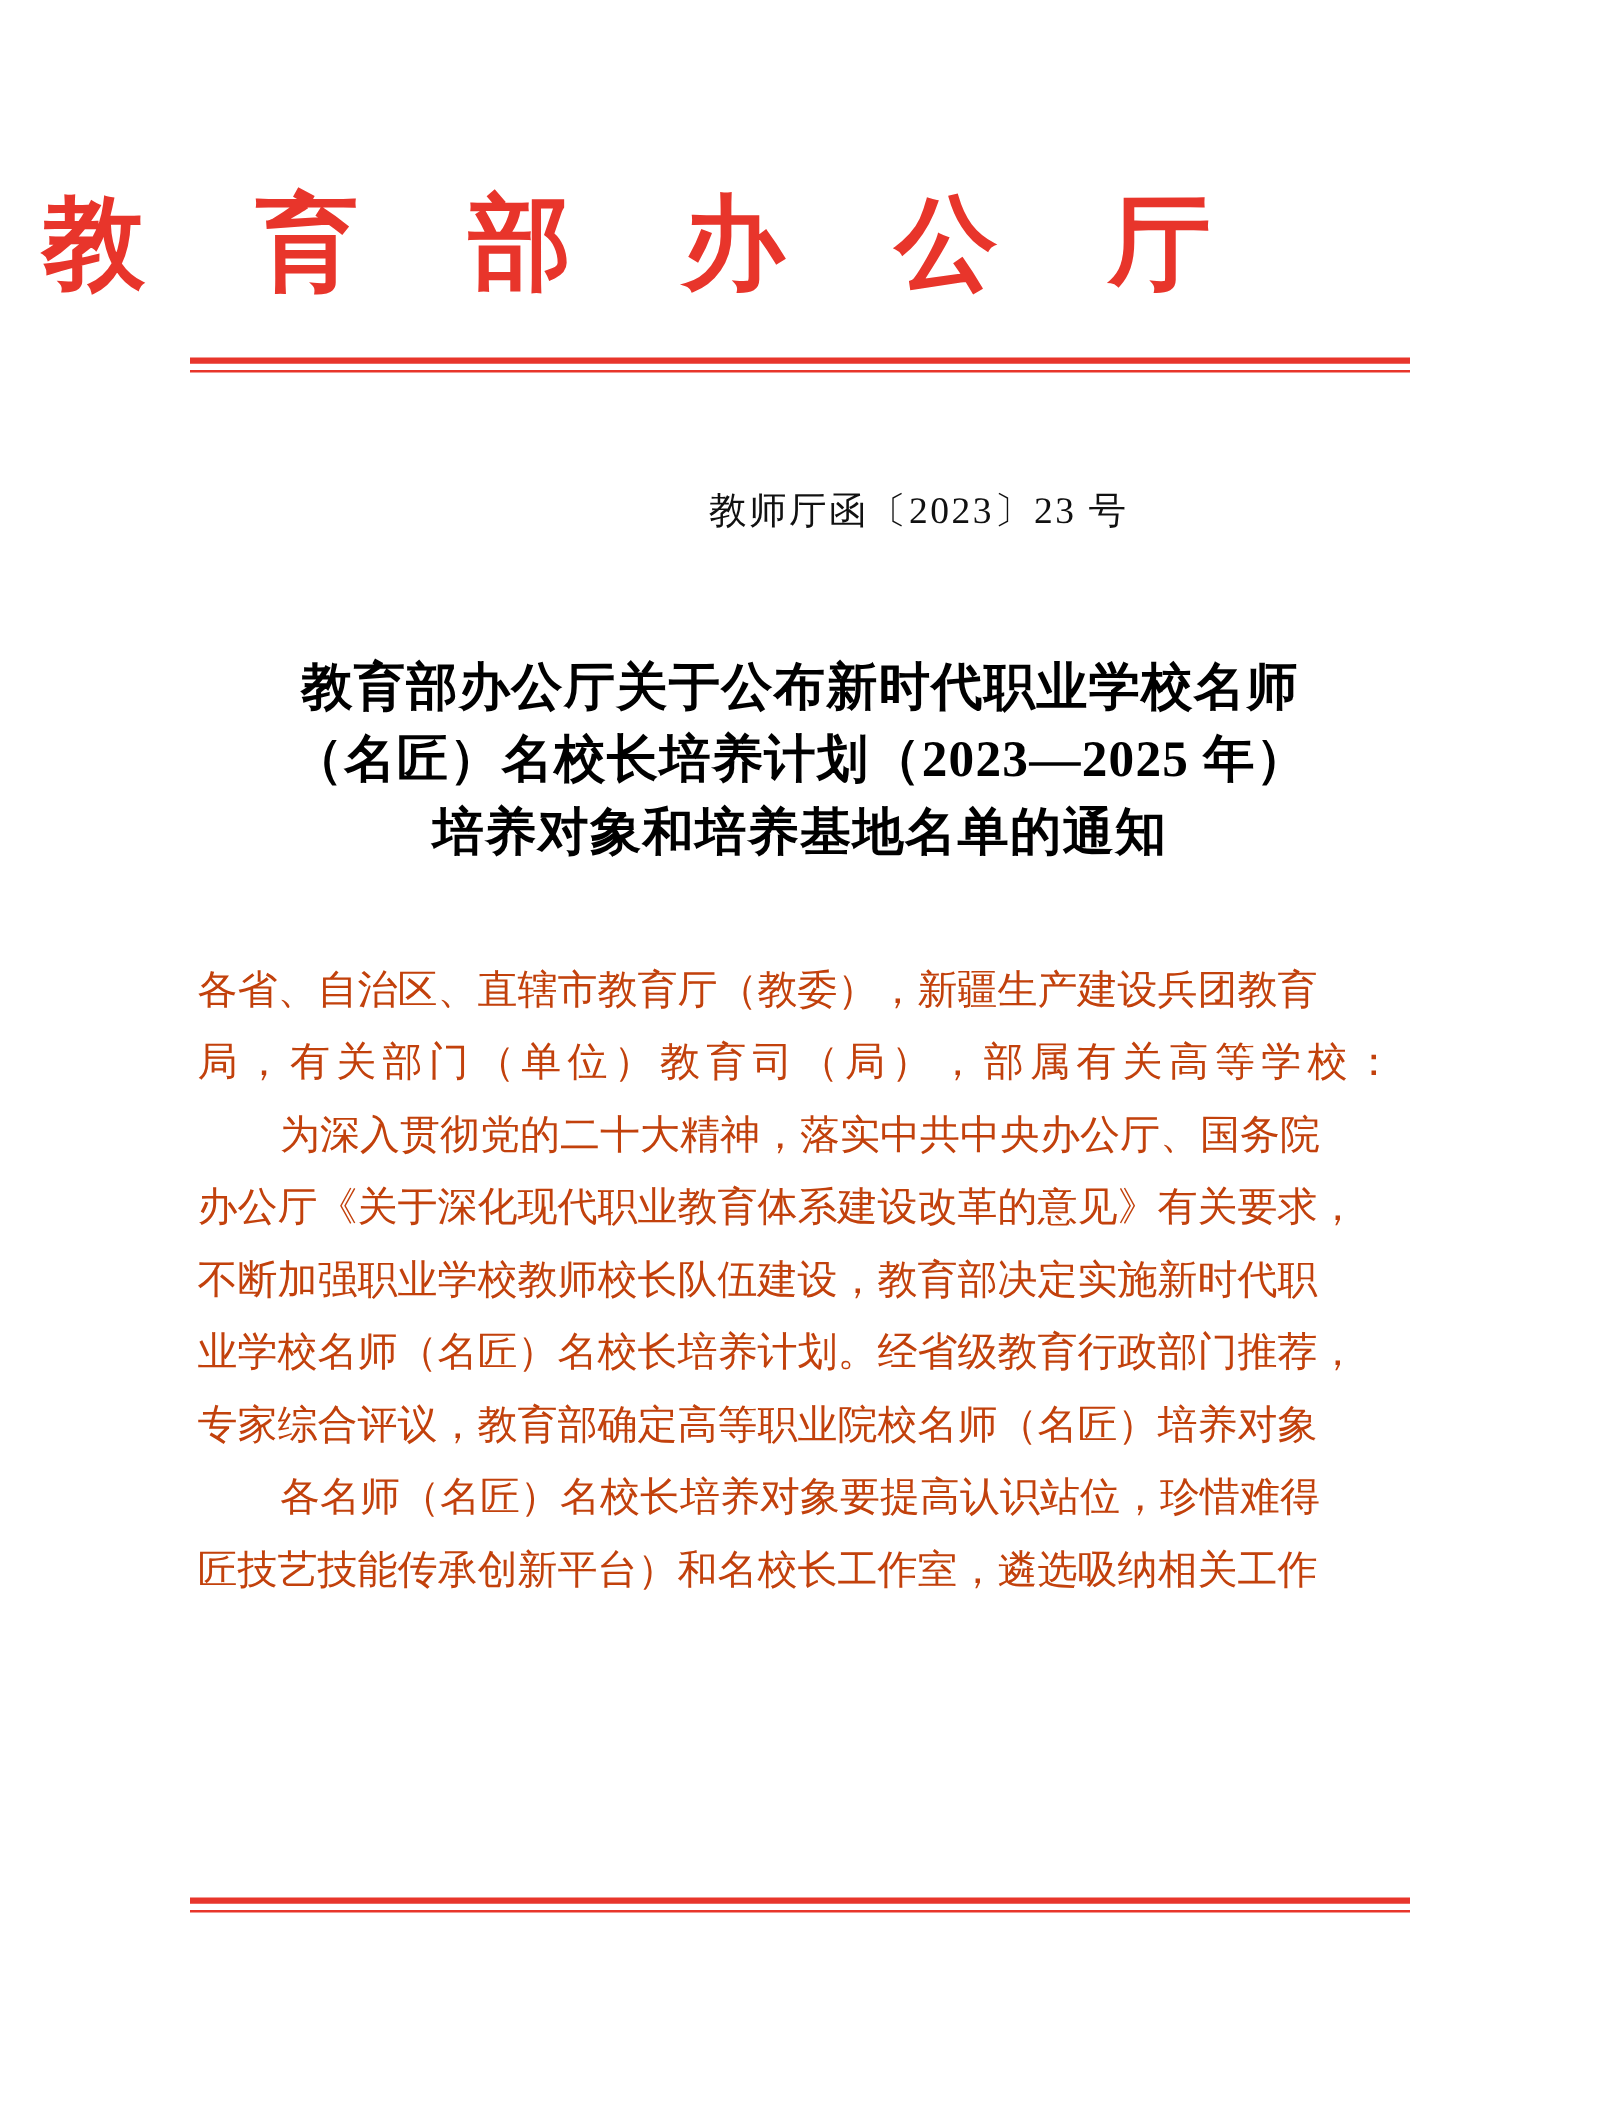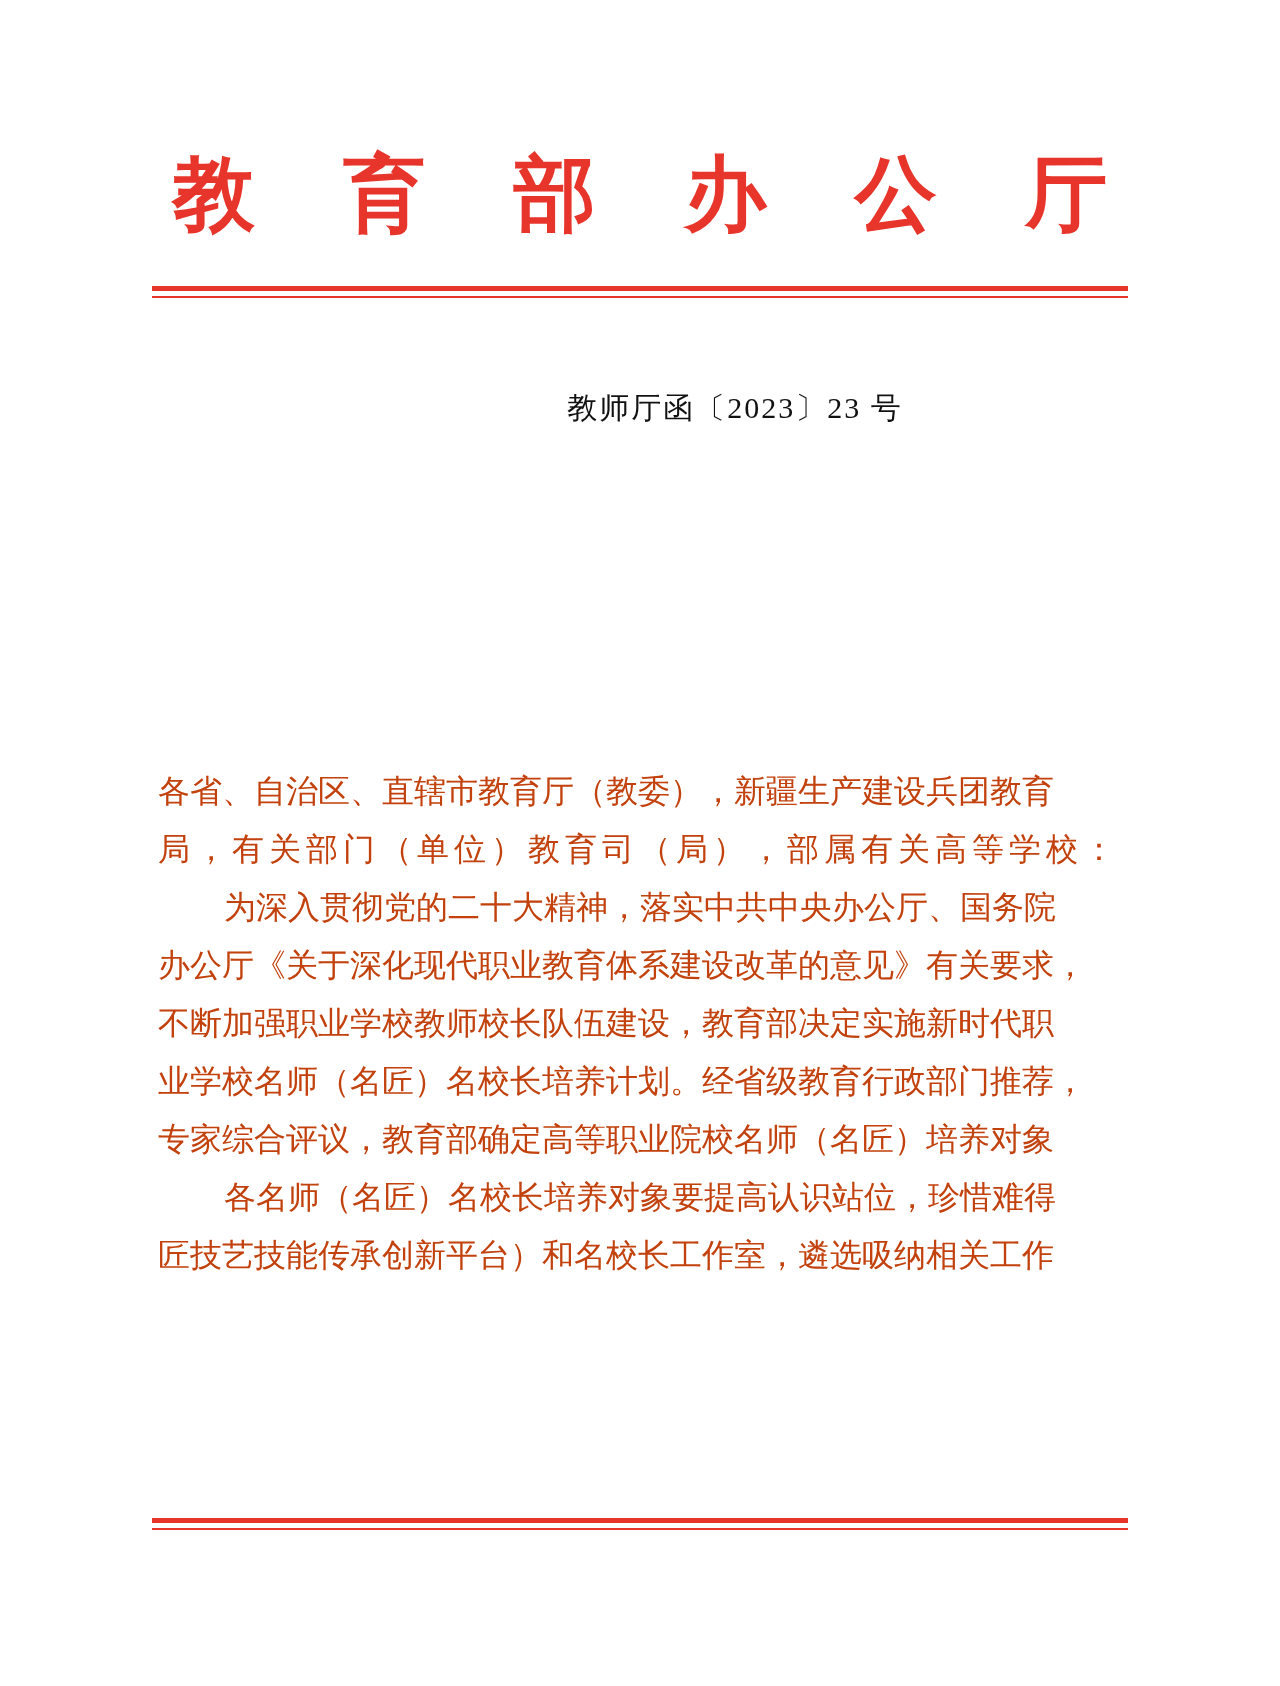--- a/index.html
+++ b/index.html
@@ -22,21 +22,21 @@
     background: #ffffff;
     overflow: hidden;
   }
 
   
   .letterhead {
     position: absolute;
     left: 0;
     top: 152px;
     width: 1280px;
-    text-align: center;
+    text-align: left;
   }
   .letterhead-title {
     font-family: "Liberation Serif", "DejaVu Serif", serif;
     font-size: 82px;
     font-weight: 700;
     color: #e8352b;
     letter-spacing: 34px;
     text-indent: 34px;
     line-height: 1.05;
     white-space: nowrap;
@@ -143,20 +143,25 @@
 
   <div class="rule-group-top">
     <div class="rule-thick"></div>
     <div class="rule-thin"></div>
   </div>
 
   <div class="doc-number">
     <span class="doc-number-text">教师厅函〔2023〕23 号</span>
   </div>
 
+  <div class="doc-title">
+    <div class="doc-title-line">教育部办公厅关于公布新时代职业学校名师</div>
+    <div class="doc-title-line">（名匠）名校长培养计划（2023—2025 年）</div>
+    <div class="doc-title-line">培养对象和培养基地名单的通知</div>
+  </div>
 
   <div class="body-block">
 
     <div class="body-line justify">
       <span>各省、自治区、直辖市教育厅（教委），新疆生产建设兵团教育</span>
     </div>
     <div class="body-line loose">局，有关部门（单位）教育司（局），部属有关高等学校：</div>
 
     <div class="body-line indent">为深入贯彻党的二十大精神，落实中共中央办公厅、国务院</div>
     <div class="body-line">办公厅《关于深化现代职业教育体系建设改革的意见》有关要求，</div>

